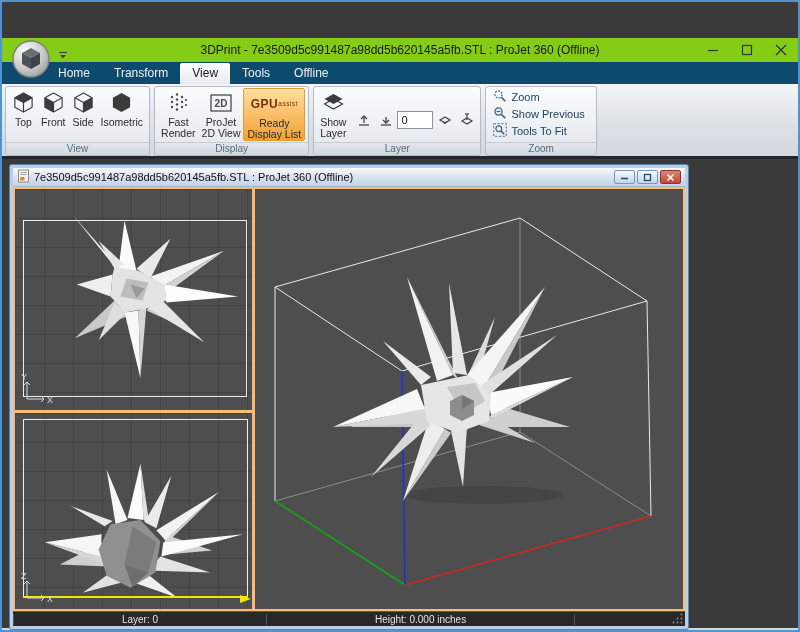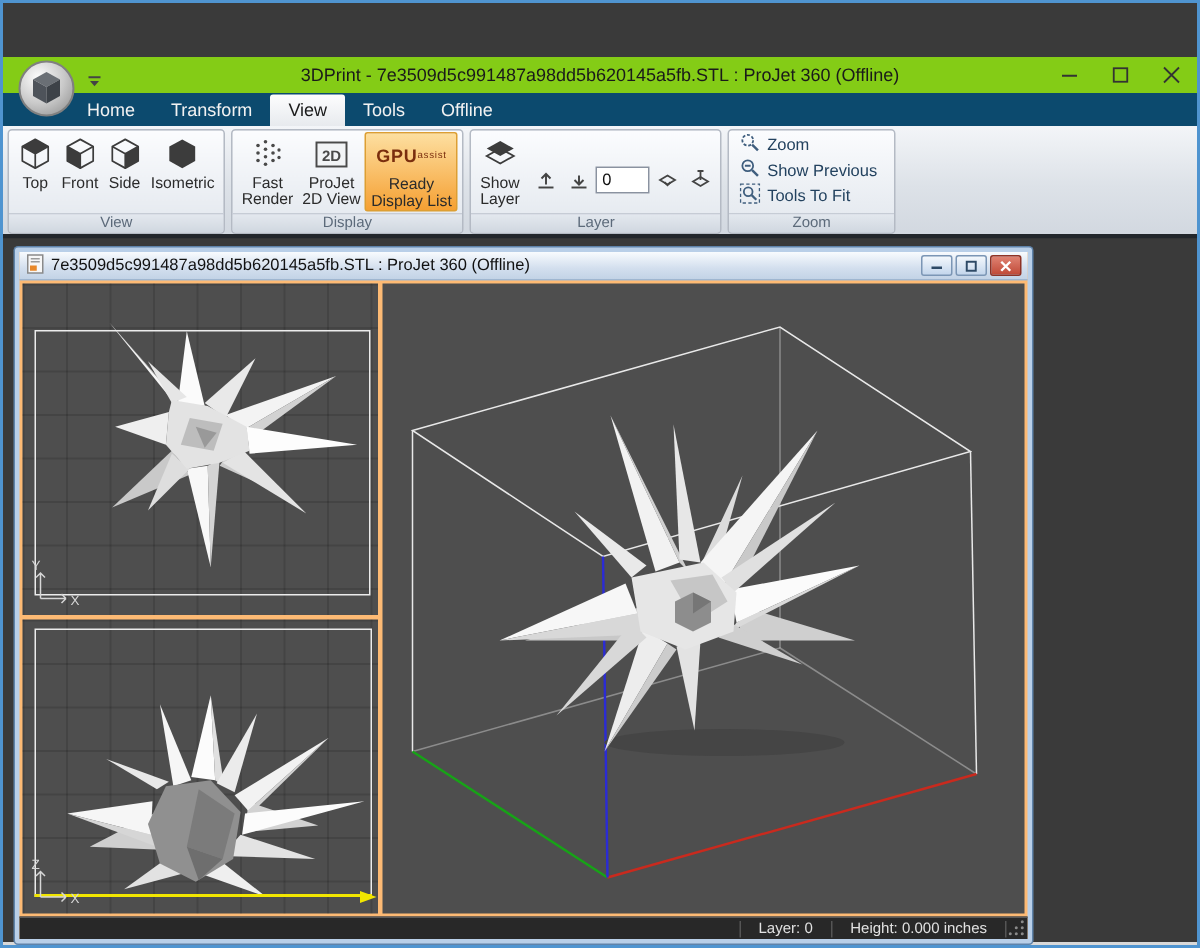--- a/index.html
+++ b/index.html
@@ -51,21 +51,21 @@
       background-image:linear-gradient(rgba(0,0,0,.13) 1px,transparent 1px),linear-gradient(90deg,rgba(0,0,0,.13) 1px,transparent 1px);
       background-size:29px 29px;}
   .vp-top{flex:53 1 0;}
   .vp-front{flex:47 1 0;}
   .vp-main{flex:1;position:relative;background:#4e4e4e;overflow:hidden;}
   .vp-frame{position:absolute;border:1px solid #ececec;}
   .vp-svg{position:absolute;left:0;top:0;width:100%;height:100%;}
   .axis{position:absolute;left:2px;bottom:1px;width:40px;height:40px;}
   .plate-line{position:absolute;left:8px;right:4px;bottom:11px;height:2px;background:var(--plate-line,#f2e600);}
   .plate-arrow{position:absolute;right:0;bottom:6px;width:13px;height:12px;}
-  .child-status{flex:0 0 15px;background:#282828;border-top:1px solid #5a5a5a;display:flex;align-items:center;justify-content:flex-end;font-size:10px;color:#e2e2e2;}
+  .child-status{flex:0 0 15px;background:#282828;border-top:1px solid #5a5a5a;display:flex;align-items:center;justify-content:space-between;font-size:10px;color:#e2e2e2;}
   .cs-sep{width:1px;height:11px;background:#555;}
   .cs-seg{padding:0 12px;white-space:nowrap;}
   .grip{width:13px;height:12px;margin-right:1px;}
 
   
   .sep-line{flex:0 0 2px;background:#d9d9d9;}
   .statusbar{flex:0 0 16px;background:#262c36;display:flex;align-items:center;font-size:11px;color:#eee;}
   .sb-ready{padding-left:6px;flex:1;}
   .sb-seg{width:34px;text-align:center;color:#5d6676;}
   .sb-seg.on{color:#f6f6f6;}

